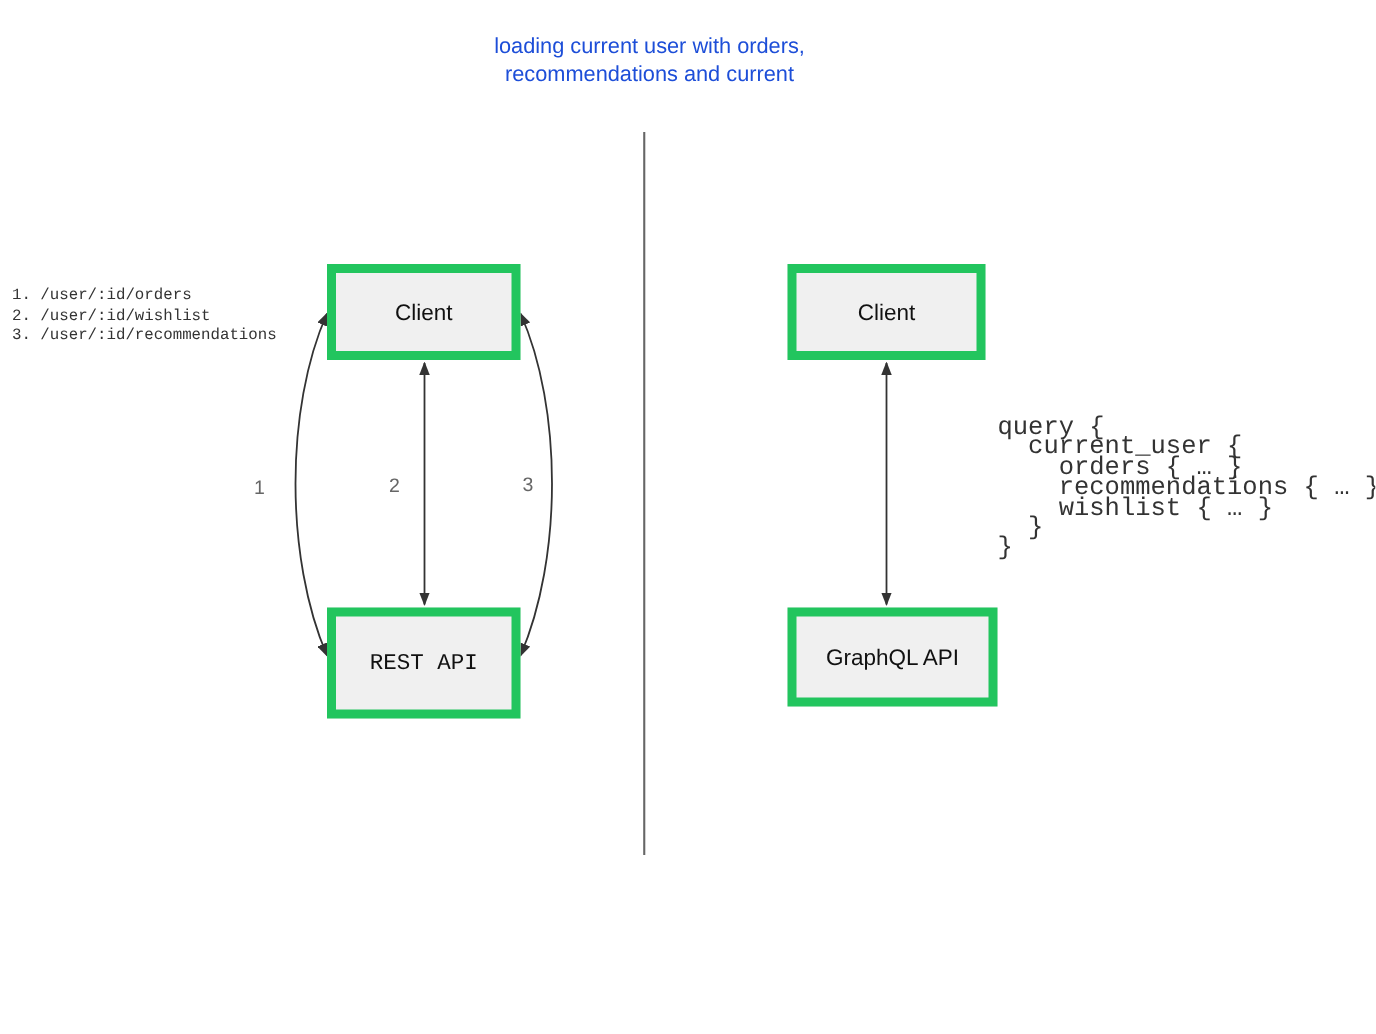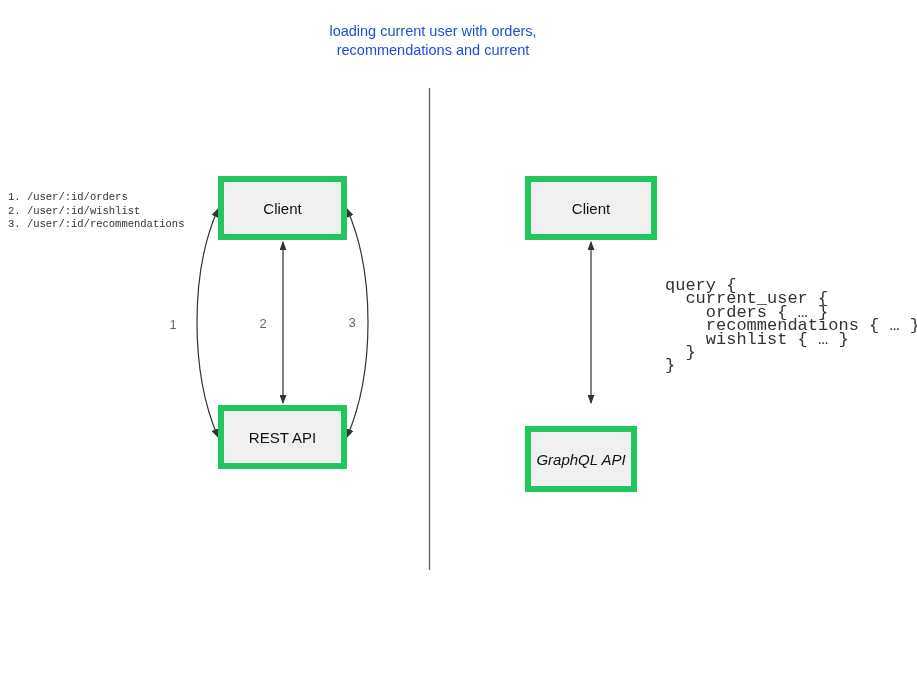--- a/index.html
+++ b/index.html
@@ -35,23 +35,23 @@
     background: #f0f0f0;
     border: 6px solid #22c55e;
     display: flex;
     align-items: center;
     justify-content: center;
     font-size: 15px;
     color: #111111;
     box-sizing: border-box;
   }
   .box-client-left  { left: 218px; top: 176px; width: 129px; height: 64px; }
-  .box-rest-api     { left: 218px; top: 405px; width: 129px; height: 64px; }
+  .box-rest-api     { left: 218px; top: 405px; width: 129px; height: 74px; font-family: Liberation Mono, monospace; }
   .box-client-right { left: 525px; top: 176px; width: 132px; height: 64px; }
-  .box-graphql-api  { left: 525px; top: 426px; width: 112px; height: 66px; font-style: italic; }
+  .box-graphql-api  { left: 525px; top: 405px; width: 140px; height: 66px; }
   .mono-block {
     position: absolute;
     margin: 0;
     font-family: "Liberation Mono", "DejaVu Sans Mono", monospace;
     color: #333333;
     white-space: pre;
   }
   .endpoints-list {
     left: 8px;
     top: 175px;

